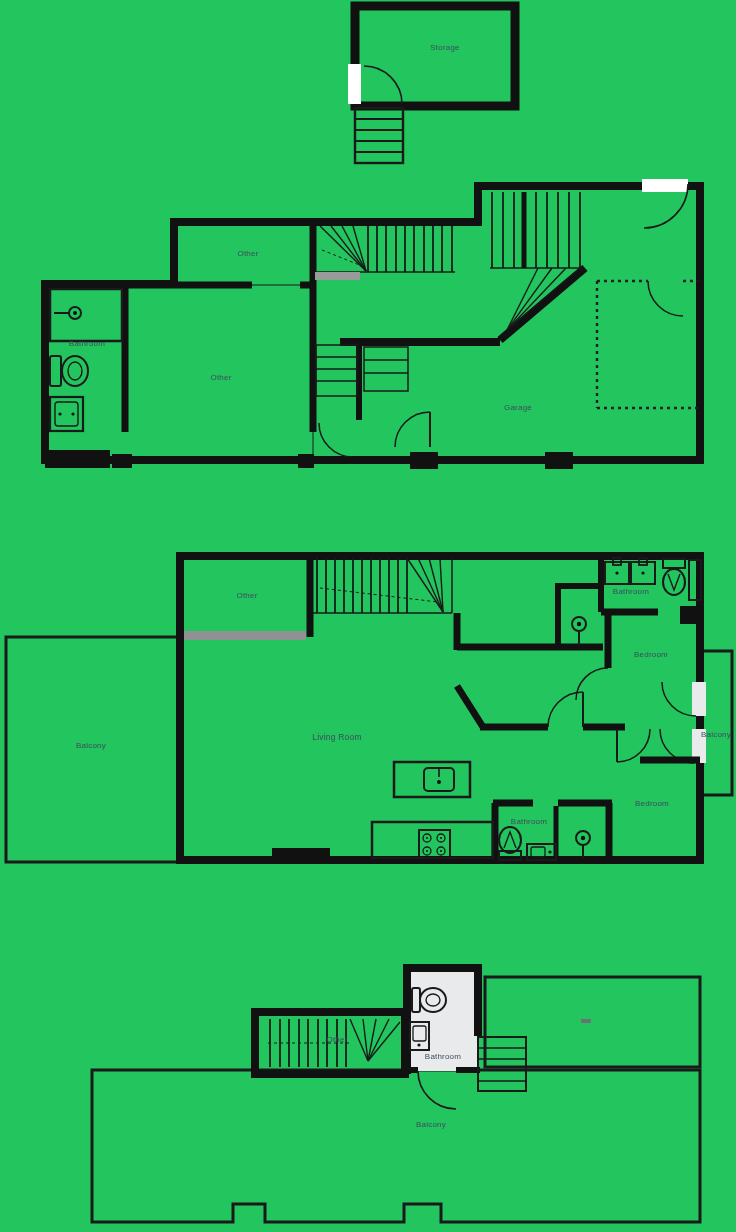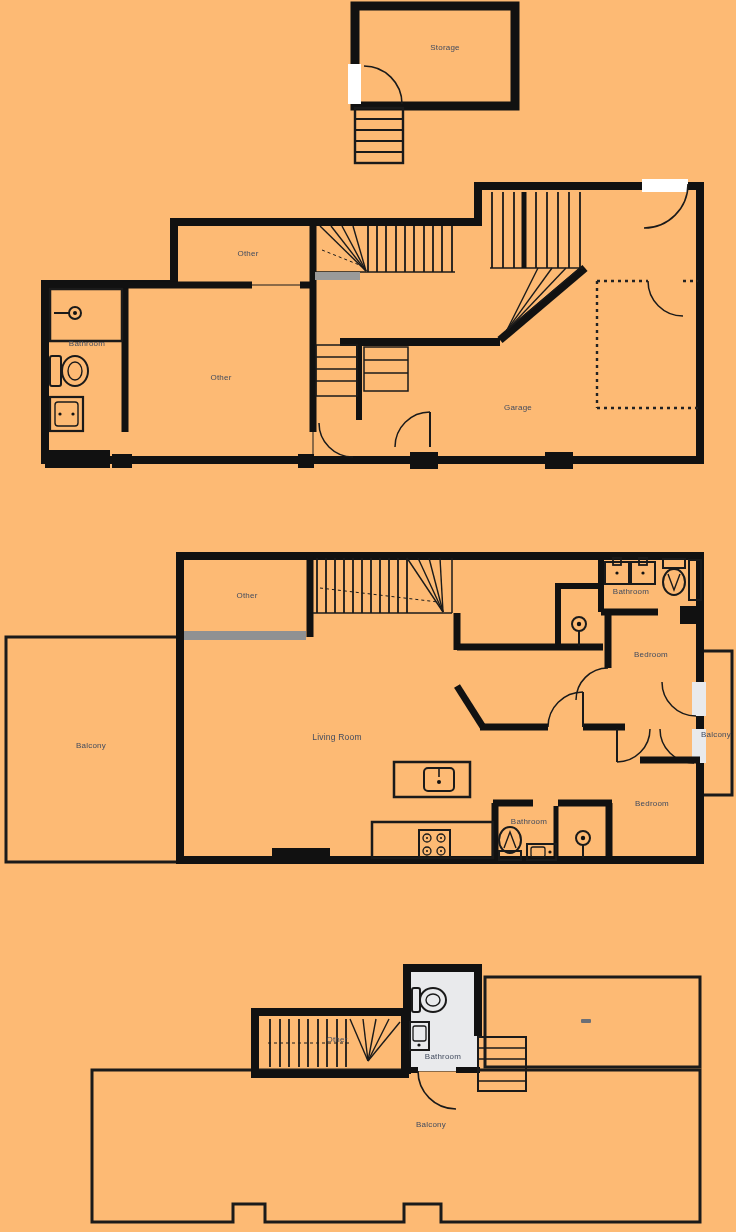--- a/index.html
+++ b/index.html
@@ -1,16 +1,16 @@
 <!DOCTYPE html>
 <html><head>
 <meta charset="utf-8">
 <style>
   html,body{margin:0;padding:0;background:#ffffff;}
-  .canvas{position:relative;width:736px;height:1232px;background:#fdba74;overflow:hidden;
+  .canvas{position:relative;width:736px;height:1232px;background:#22c55e;overflow:hidden;
           font-family:"Liberation Sans", sans-serif;}
   svg{position:absolute;left:0;top:0;}
   text.room-label{fill:#414b5e;font-size:8px;font-family:"Liberation Sans",sans-serif;
                   text-anchor:middle;letter-spacing:.2px;}
   text.room-label.big{font-size:8.5px;}
   .wall{stroke:#111;fill:none;}
   .thin{stroke:#1a1a1a;fill:none;}
 </style>
 </head>
 <body>

